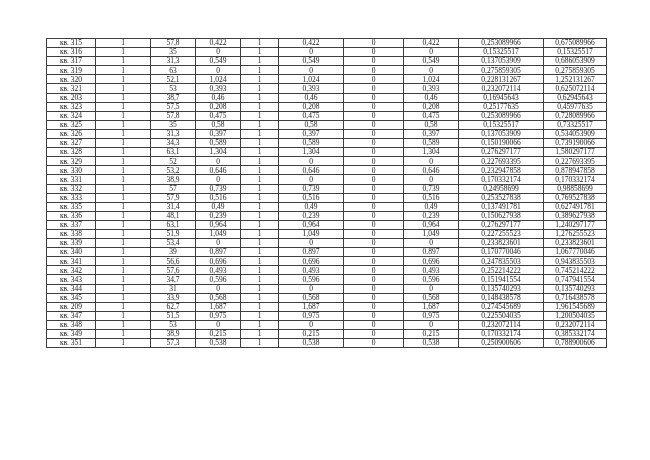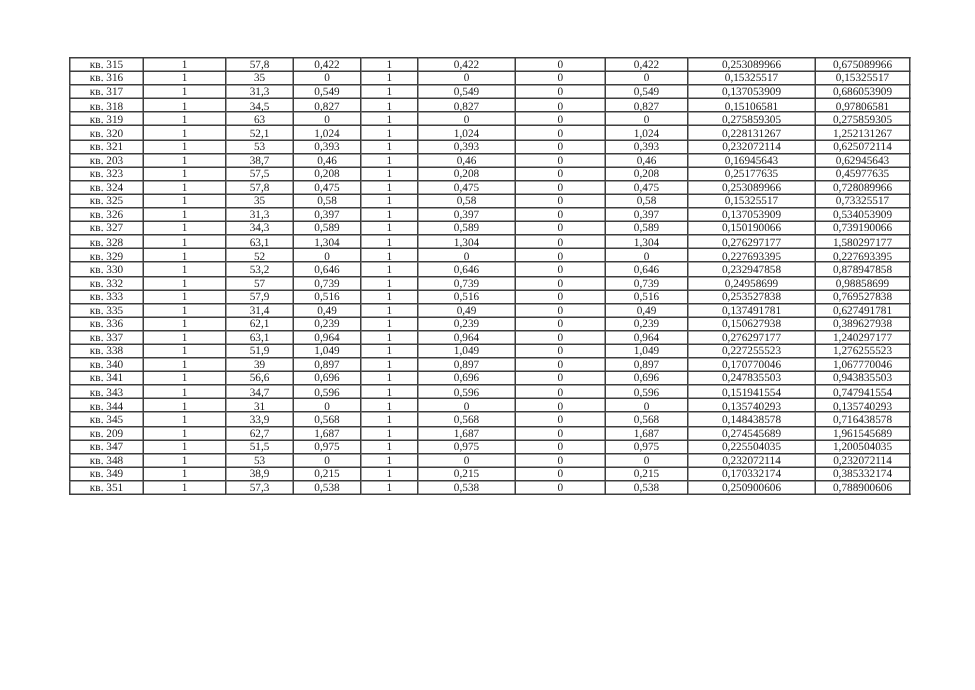--- a/index.html
+++ b/index.html
@@ -91,32 +91,20 @@
           <td>31,3</td>
           <td>0,549</td>
           <td>1</td>
           <td>0,549</td>
           <td>0</td>
           <td>0,549</td>
           <td>0,137053909</td>
           <td>0,686053909</td>
         </tr>
         <tr>
-          <td class="label-cell">кв. 318</td>
-          <td>1</td>
-          <td>34,5</td>
-          <td>0,827</td>
-          <td>1</td>
-          <td>0,827</td>
-          <td>0</td>
-          <td>0,827</td>
-          <td>0,15106581</td>
-          <td>0,97806581</td>
-        </tr>
-        <tr>
           <td class="label-cell">кв. 319</td>
           <td>1</td>
           <td>63</td>
           <td>0</td>
           <td>1</td>
           <td>0</td>
           <td>0</td>
           <td>0</td>
           <td>0,275859305</td>
           <td>0,275859305</td>
@@ -247,20 +235,32 @@
           <td>53,2</td>
           <td>0,646</td>
           <td>1</td>
           <td>0,646</td>
           <td>0</td>
           <td>0,646</td>
           <td>0,232947858</td>
           <td>0,878947858</td>
         </tr>
         <tr>
+          <td class="label-cell">кв. 331</td>
+          <td>1</td>
+          <td>38,9</td>
+          <td>0</td>
+          <td>1</td>
+          <td>0</td>
+          <td>0</td>
+          <td>0</td>
+          <td>0,170332174</td>
+          <td>0,170332174</td>
+        </tr>
+        <tr>
           <td class="label-cell">кв. 332</td>
           <td>1</td>
           <td>57</td>
           <td>0,739</td>
           <td>1</td>
           <td>0,739</td>
           <td>0</td>
           <td>0,739</td>
           <td>0,24958699</td>
           <td>0,98858699</td>
@@ -285,21 +285,21 @@
           <td>1</td>
           <td>0,49</td>
           <td>0</td>
           <td>0,49</td>
           <td>0,137491781</td>
           <td>0,627491781</td>
         </tr>
         <tr>
           <td class="label-cell">кв. 336</td>
           <td>1</td>
-          <td>62,1</td>
+          <td>48,1</td>
           <td>0,239</td>
           <td>1</td>
           <td>0,239</td>
           <td>0</td>
           <td>0,239</td>
           <td>0,150627938</td>
           <td>0,389627938</td>
         </tr>
         <tr>
           <td class="label-cell">кв. 337</td>
@@ -319,20 +319,32 @@
           <td>51,9</td>
           <td>1,049</td>
           <td>1</td>
           <td>1,049</td>
           <td>0</td>
           <td>1,049</td>
           <td>0,227255523</td>
           <td>1,276255523</td>
         </tr>
         <tr>
+          <td class="label-cell">кв. 339</td>
+          <td>1</td>
+          <td>53,4</td>
+          <td>0</td>
+          <td>1</td>
+          <td>0</td>
+          <td>0</td>
+          <td>0</td>
+          <td>0,233823601</td>
+          <td>0,233823601</td>
+        </tr>
+        <tr>
           <td class="label-cell">кв. 340</td>
           <td>1</td>
           <td>39</td>
           <td>0,897</td>
           <td>1</td>
           <td>0,897</td>
           <td>0</td>
           <td>0,897</td>
           <td>0,170770046</td>
           <td>1,067770046</td>
@@ -341,20 +353,32 @@
           <td class="label-cell">кв. 341</td>
           <td>1</td>
           <td>56,6</td>
           <td>0,696</td>
           <td>1</td>
           <td>0,696</td>
           <td>0</td>
           <td>0,696</td>
           <td>0,247835503</td>
           <td>0,943835503</td>
+        </tr>
+        <tr>
+          <td class="label-cell">кв. 342</td>
+          <td>1</td>
+          <td>57,6</td>
+          <td>0,493</td>
+          <td>1</td>
+          <td>0,493</td>
+          <td>0</td>
+          <td>0,493</td>
+          <td>0,252214222</td>
+          <td>0,745214222</td>
         </tr>
         <tr>
           <td class="label-cell">кв. 343</td>
           <td>1</td>
           <td>34,7</td>
           <td>0,596</td>
           <td>1</td>
           <td>0,596</td>
           <td>0</td>
           <td>0,596</td>

